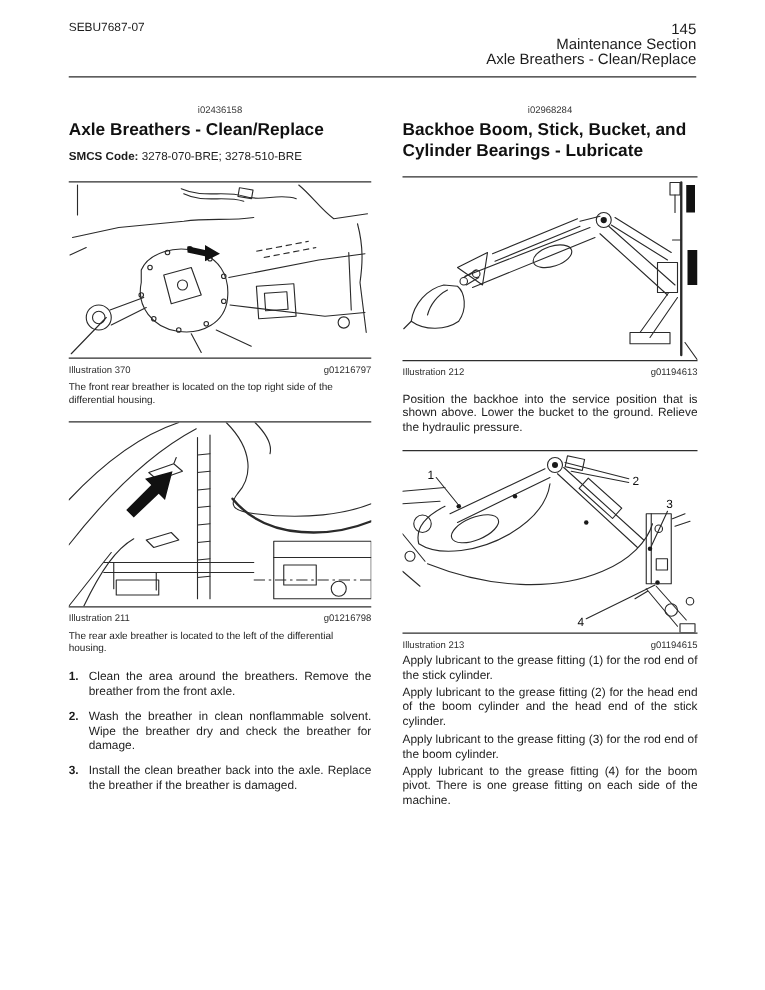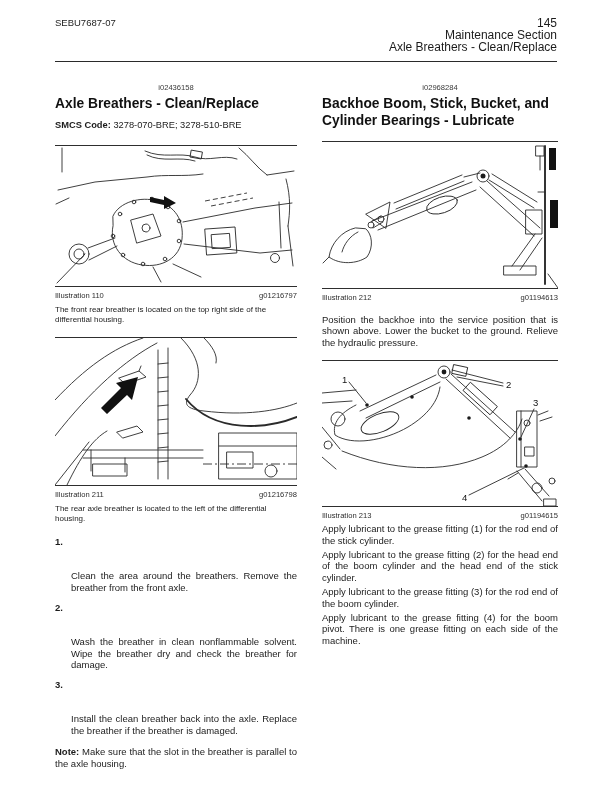--- a/index.html
+++ b/index.html
@@ -29,21 +29,21 @@
   .mt-fig-b { margin-top:13px; }
   .mt-fig-c { margin-top:12px; }
   .figmeta { display:flex; justify-content:space-between; margin-top:4px; font-size:7.6px; color:#2e2e2e; }
   .figcap  { margin-top:5px; font-size:8px; line-height:9.6px; color:#222; }
   
   .bodyp { margin-top:3px; font-size:9.5px; line-height:11.4px; text-align:justify; }
   .caption-body { margin-top:12px; }
   .steps { margin-top:13px; }
   .step { display:flex; margin-top:9px; }
   .step .n { flex:none; width:16px; font-weight:700; font-size:9.5px; line-height:11.4px; }
-  .step .t { flex:1; font-size:9.5px; line-height:11.4px; text-align:justify;margin-top:34px; }
+  .step .t { flex:1; font-size:9.5px; line-height:11.4px; text-align:justify; }
   .note { margin-top:10px; font-size:9.5px; line-height:11.4px; text-align:justify; }
   .note b { font-weight:700; }
   
   .ln  { fill:none; stroke:#2a2a2a; stroke-width:0.9; stroke-linecap:round; stroke-linejoin:round; }
   .ln2 { fill:none; stroke:#2a2a2a; stroke-width:1.9; stroke-linecap:round; }
   .lnd { fill:none; stroke:#2a2a2a; stroke-width:0.9; stroke-dasharray:5 3; }
   .lndd{ fill:none; stroke:#2a2a2a; stroke-width:0.9; stroke-dasharray:9 3 2 3; }
   .blk { fill:#111; stroke:none; }
   .dot { fill:#1a1a1a; stroke:none; }
   .callout-num { font-family:"Liberation Sans","DejaVu Sans",sans-serif; font-size:9.5px; fill:#111; }
@@ -101,21 +101,21 @@
         <rect class="ln" x="151" y="82" width="30" height="26" transform="rotate(-4 166 95)"></rect>
         <rect class="ln" x="157" y="88" width="18" height="14" transform="rotate(-4 166 95)"></rect>
         <path class="lnd" d="M150,55 L192,47 M156,60 L198,52"></path>
         <circle class="ln" cx="220" cy="112" r="4.5"></circle>
         <path class="ln" d="M224,56 L226,102"></path>
         <path class="ln" d="M98,121 L106,136 M118,118 L146,131"></path>
         <polygon class="blk" points="95,51 109,54 109,50 121,57 109,63 109,59 95,56"></polygon>
       </svg>
     </div>
     <div class="figmeta">
-      <span>Illustration 110</span>
+      <span>Illustration 370</span>
       <span>g01216797</span>
     </div>
     <div class="figcap">The front rear breather is located on the top right side of the differential housing.</div>
 
     <div class="figure mt-fig-b">
       <svg viewBox="0 0 242 147" width="242" height="147">
         <path class="ln" d="M0,62 C30,30 58,10 88,0"></path>
         <path class="ln" d="M0,98 C36,52 70,22 102,5"></path>
         <path class="ln" d="M12,147 C26,118 38,101 52,93"></path>
         <path class="ln" d="M103,12 L103,141 M113,10 L113,141"></path>
@@ -148,24 +148,20 @@
         <span class="t">Clean the area around the breathers. Remove the breather from the front axle.</span>
       </div>
       <div class="step">
         <span class="n">2.</span>
         <span class="t">Wash the breather in clean nonflammable solvent. Wipe the breather dry and check the breather for damage.</span>
       </div>
       <div class="step">
         <span class="n">3.</span>
         <span class="t">Install the clean breather back into the axle. Replace the breather if the breather is damaged.</span>
       </div>
-    </div>
-    <div class="note">
-      <b>Note:</b>
-      <span>Make sure that the slot in the breather is parallel to the axle housing.</span>
     </div>
   </div>
 
   <div class="col col-right">
     <div class="aid">i02968284</div>
     <h1>Backhoe Boom, Stick, Bucket, and Cylinder Bearings - Lubricate</h1>
 
     <div class="figure mt-fig-c">
       <svg viewBox="0 0 236 146" width="236" height="146">
         <path class="ln" d="M33,86 C20,89 9,101 7,115 C18,123 35,122 45,115 C52,105 50,92 44,87 Z"></path>

